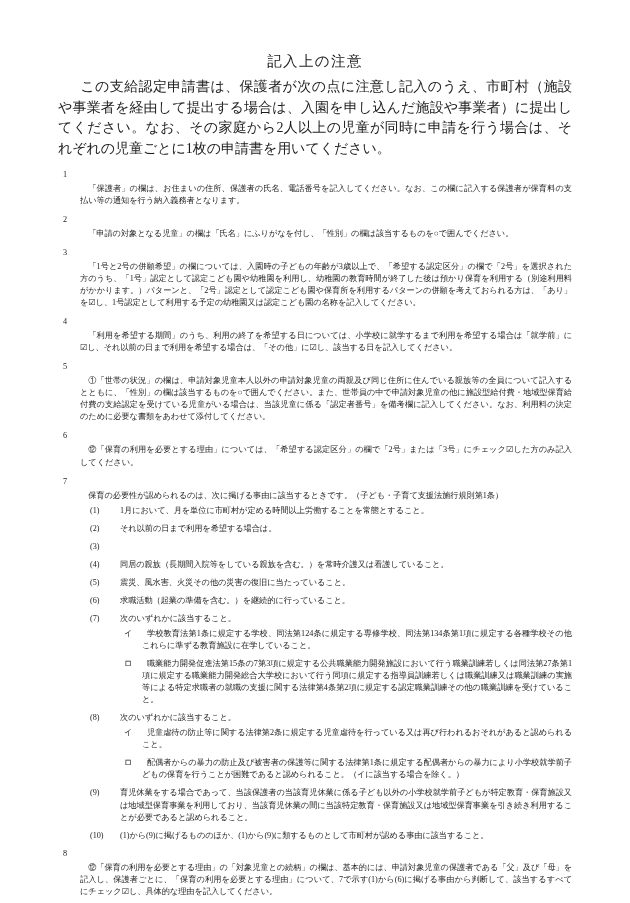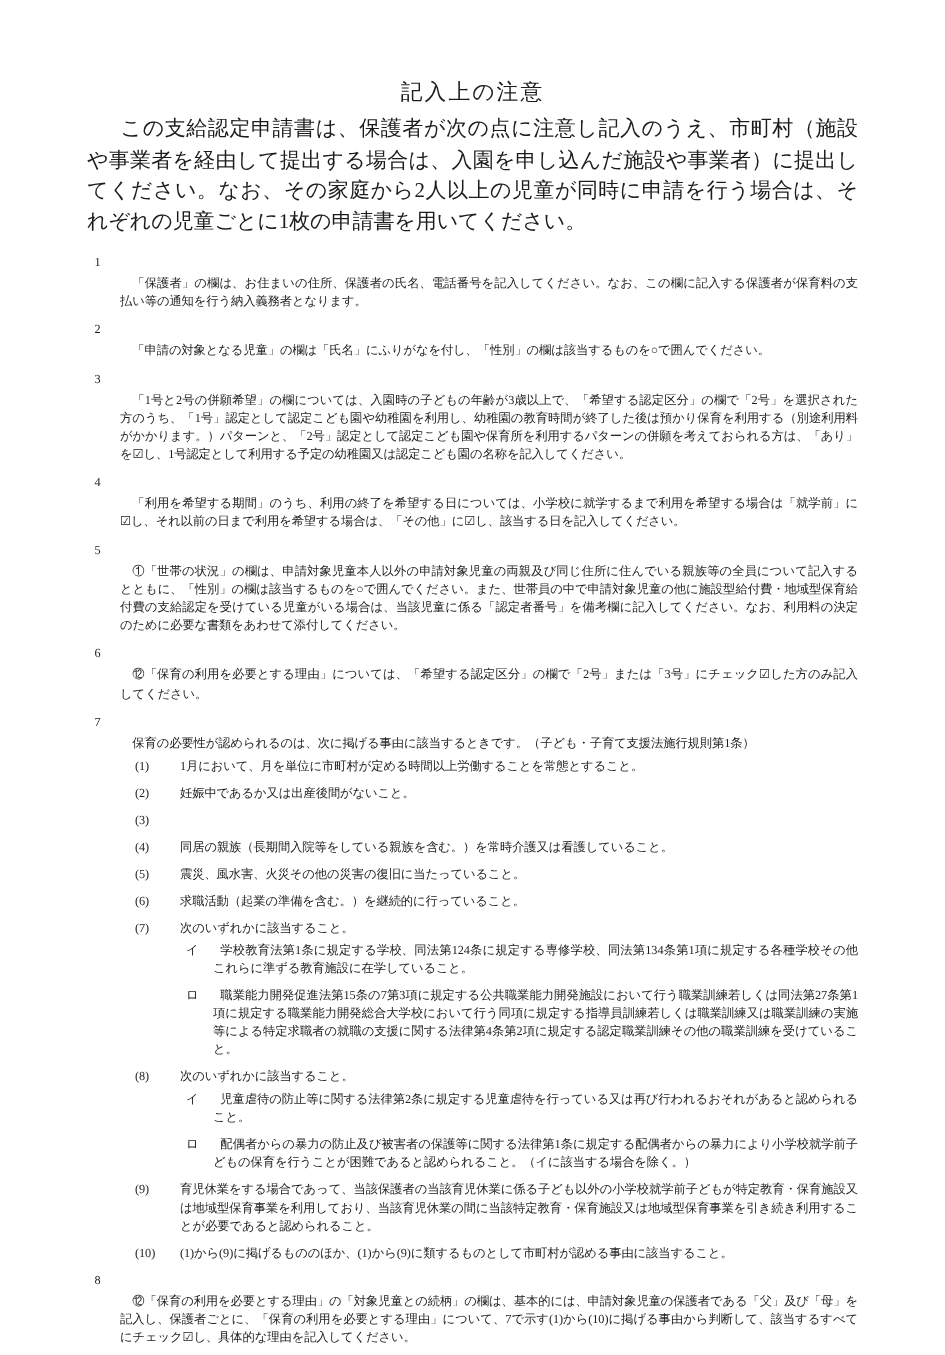--- a/index.html
+++ b/index.html
@@ -222,21 +222,21 @@
     <span class="num">7</span>
     <span class="body indent">保育の必要性が認められるのは、次に掲げる事由に該当するときです。（子ども・子育て支援法施行規則第1条）</span>
   </div>
 
   <div class="sub">
     <span class="num">(1)</span>
     <span class="body">1月において、月を単位に市町村が定める時間以上労働することを常態とすること。</span>
   </div>
   <div class="sub">
     <span class="num">(2)</span>
-    <span class="body">妊娠中であるか又は出産後間がないこと。</span>
+    <span class="body">それ以前の日まで利用を希望する場合は。</span>
   </div>
   <div class="sub">
     <span class="num">(3)</span>
   </div>
   <div class="sub">
     <span class="num">(4)</span>
     <span class="body">同居の親族（長期間入院等をしている親族を含む。）を常時介護又は看護していること。</span>
   </div>
   <div class="sub">
     <span class="num">(5)</span>
@@ -279,21 +279,21 @@
     <span class="num">(9)</span>
     <span class="body">育児休業をする場合であって、当該保護者の当該育児休業に係る子ども以外の小学校就学前子どもが特定教育・保育施設又は地域型保育事業を利用しており、当該育児休業の間に当該特定教育・保育施設又は地域型保育事業を引き続き利用することが必要であると認められること。</span>
   </div>
   <div class="sub">
     <span class="num">(10)</span>
     <span class="body">(1)から(9)に掲げるもののほか、(1)から(9)に類するものとして市町村が認める事由に該当すること。</span>
   </div>
 
   <div class="item">
     <span class="num">8</span>
-    <span class="body indent">⑫「保育の利用を必要とする理由」の「対象児童との続柄」の欄は、基本的には、申請対象児童の保護者である「父」及び「母」を記入し、保護者ごとに、「保育の利用を必要とする理由」について、7で示す(1)から(10)に掲げる事由から判断して、該当するすべてにチェック☑し、具体的な理由を記入してください。</span>
+    <span class="body indent">⑫「保育の利用を必要とする理由」の「対象児童との続柄」の欄は、基本的には、申請対象児童の保護者である「父」及び「母」を記入し、保護者ごとに、「保育の利用を必要とする理由」について、7で示す(1)から(6)に掲げる事由から判断して、該当するすべてにチェック☑し、具体的な理由を記入してください。</span>
   </div>
 
   <div class="dashed-sep"></div>
 
   <div class="admin-wrap">
     <table class="admin">
       <colgroup>
         <col style="width:18px">
         <col style="width:18px">
         <col style="width:78px">

